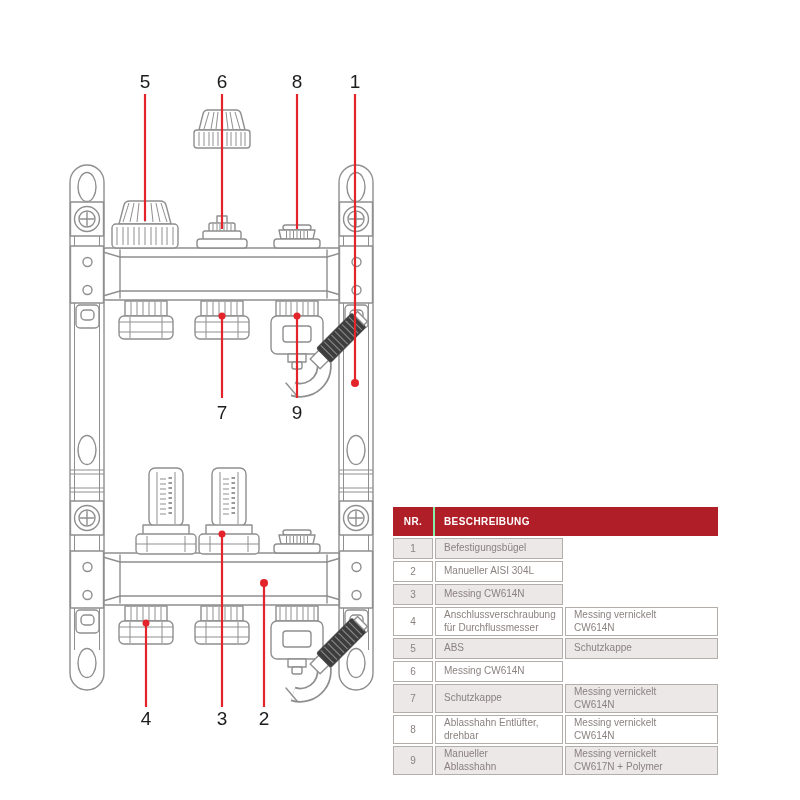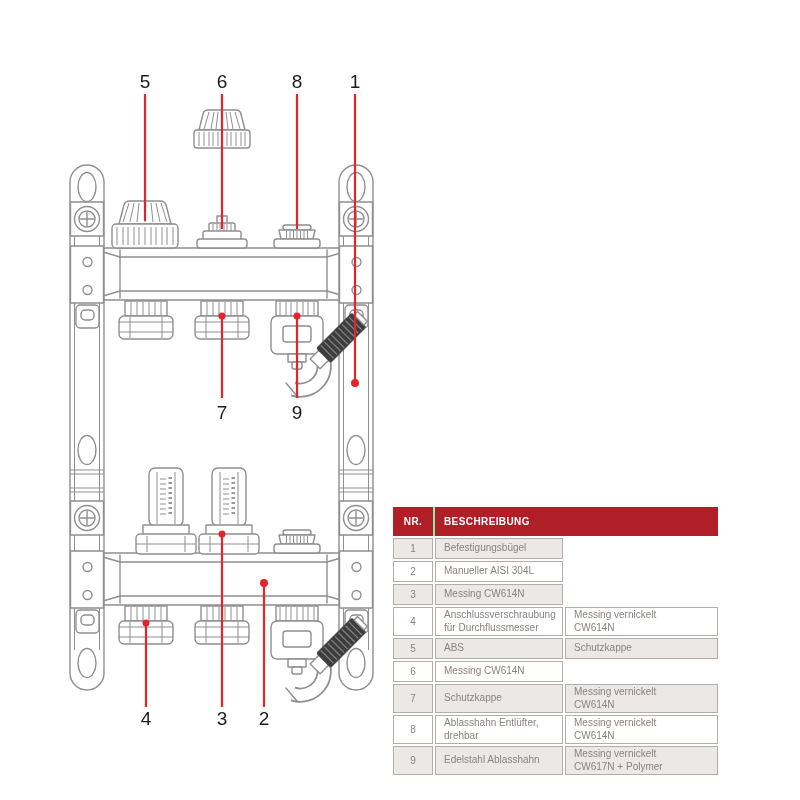--- a/index.html
+++ b/index.html
@@ -370,18 +370,18 @@
     <div class="pcell c2">Schutzkappe</div>
     <div class="pcell c3">Messing vernickelt CW614N</div>
   </div>
   <div class="prow">
     <div class="pcell c1">8</div>
     <div class="pcell c2">Ablasshahn Entlüfter, drehbar</div>
     <div class="pcell c3">Messing vernickelt CW614N</div>
   </div>
   <div class="prow alt">
     <div class="pcell c1">9</div>
-    <div class="pcell c2">Edelstahl Ablasshahn</div>
+    <div class="pcell c2">Manueller Ablasshahn</div>
     <div class="pcell c3">Messing vernickelt CW617N + Polymer</div>
   </div>
 </div>
 
 </div>
 
 </body></html>

